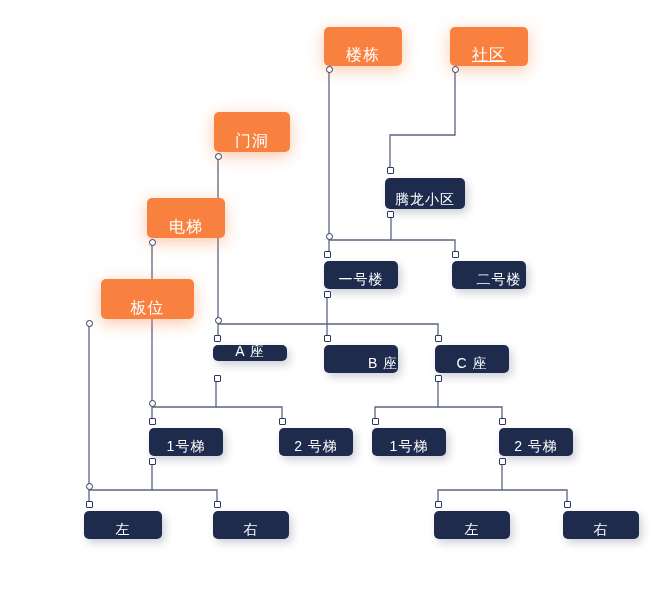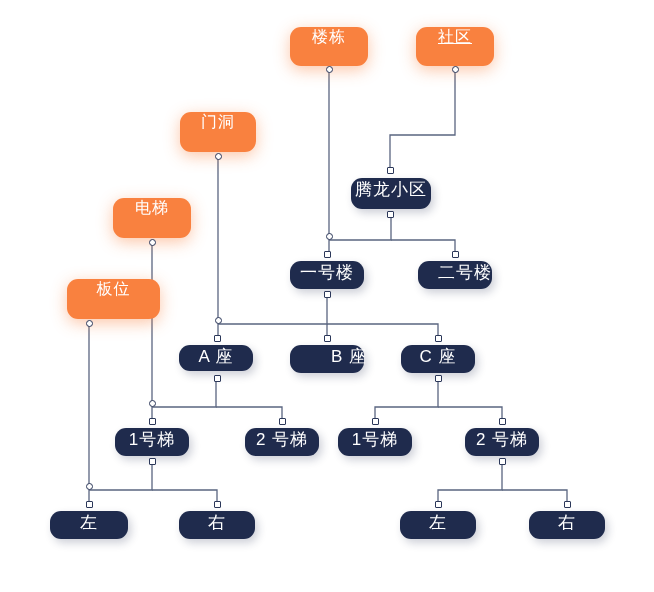--- a/index.html
+++ b/index.html
@@ -21,31 +21,32 @@
     position: absolute;
     left: 0;
     top: 0;
     width: 654px;
     height: 592px;
   }
   .node {
     position: absolute;
     box-sizing: border-box;
     display: flex;
-    align-items: flex-start;
+    align-items: flex-end;
     justify-content: center;
-    border-radius: 11px;
+    border-radius: 5px;
     color: #ffffff;
     letter-spacing: 1px;
     white-space: nowrap;
     user-select: none;
+    margin-left: 34px;
   }
   .node.dark {
     background: #1f2b4d;
-    font-size: 17px;
+    font-size: 14px;
     box-shadow: 3px 4px 9px rgba(31, 43, 77, 0.22);
   }
   .node.orange {
     background: #f9813f;
     font-size: 16px;
     box-shadow: 0 4px 16px rgba(249, 129, 63, 0.45);
   }
   .port {
     position: absolute;
     box-sizing: border-box;
@@ -136,21 +137,21 @@
     <span>一号楼</span>
   </div>
   <div class="port sq" style="left:324px; top:291px;"></div>
 
   <div class="port sq" style="left:452px; top:251px;"></div>
   <div class="node dark" style="left:418px; top:261px; width:74px; height:28px;padding-left:20px;">
     <span>二号楼</span>
   </div>
 
   <div class="port sq" style="left:214px; top:335px;"></div>
-  <div class="node dark" style="left:179px; top:345px; width:74px; height:26px;">
+  <div class="node dark" style="left:179px; top:345px; width:74px; height:16px;">
     <span>A 座</span>
   </div>
   <div class="port sq" style="left:214px; top:375px;"></div>
 
   <div class="port sq" style="left:324px; top:335px;"></div>
   <div class="node dark" style="left:290px; top:345px; width:74px; height:28px;padding-left:44px;">
     <span>B 座</span>
   </div>
 
   <div class="port sq" style="left:435px; top:335px;"></div>

